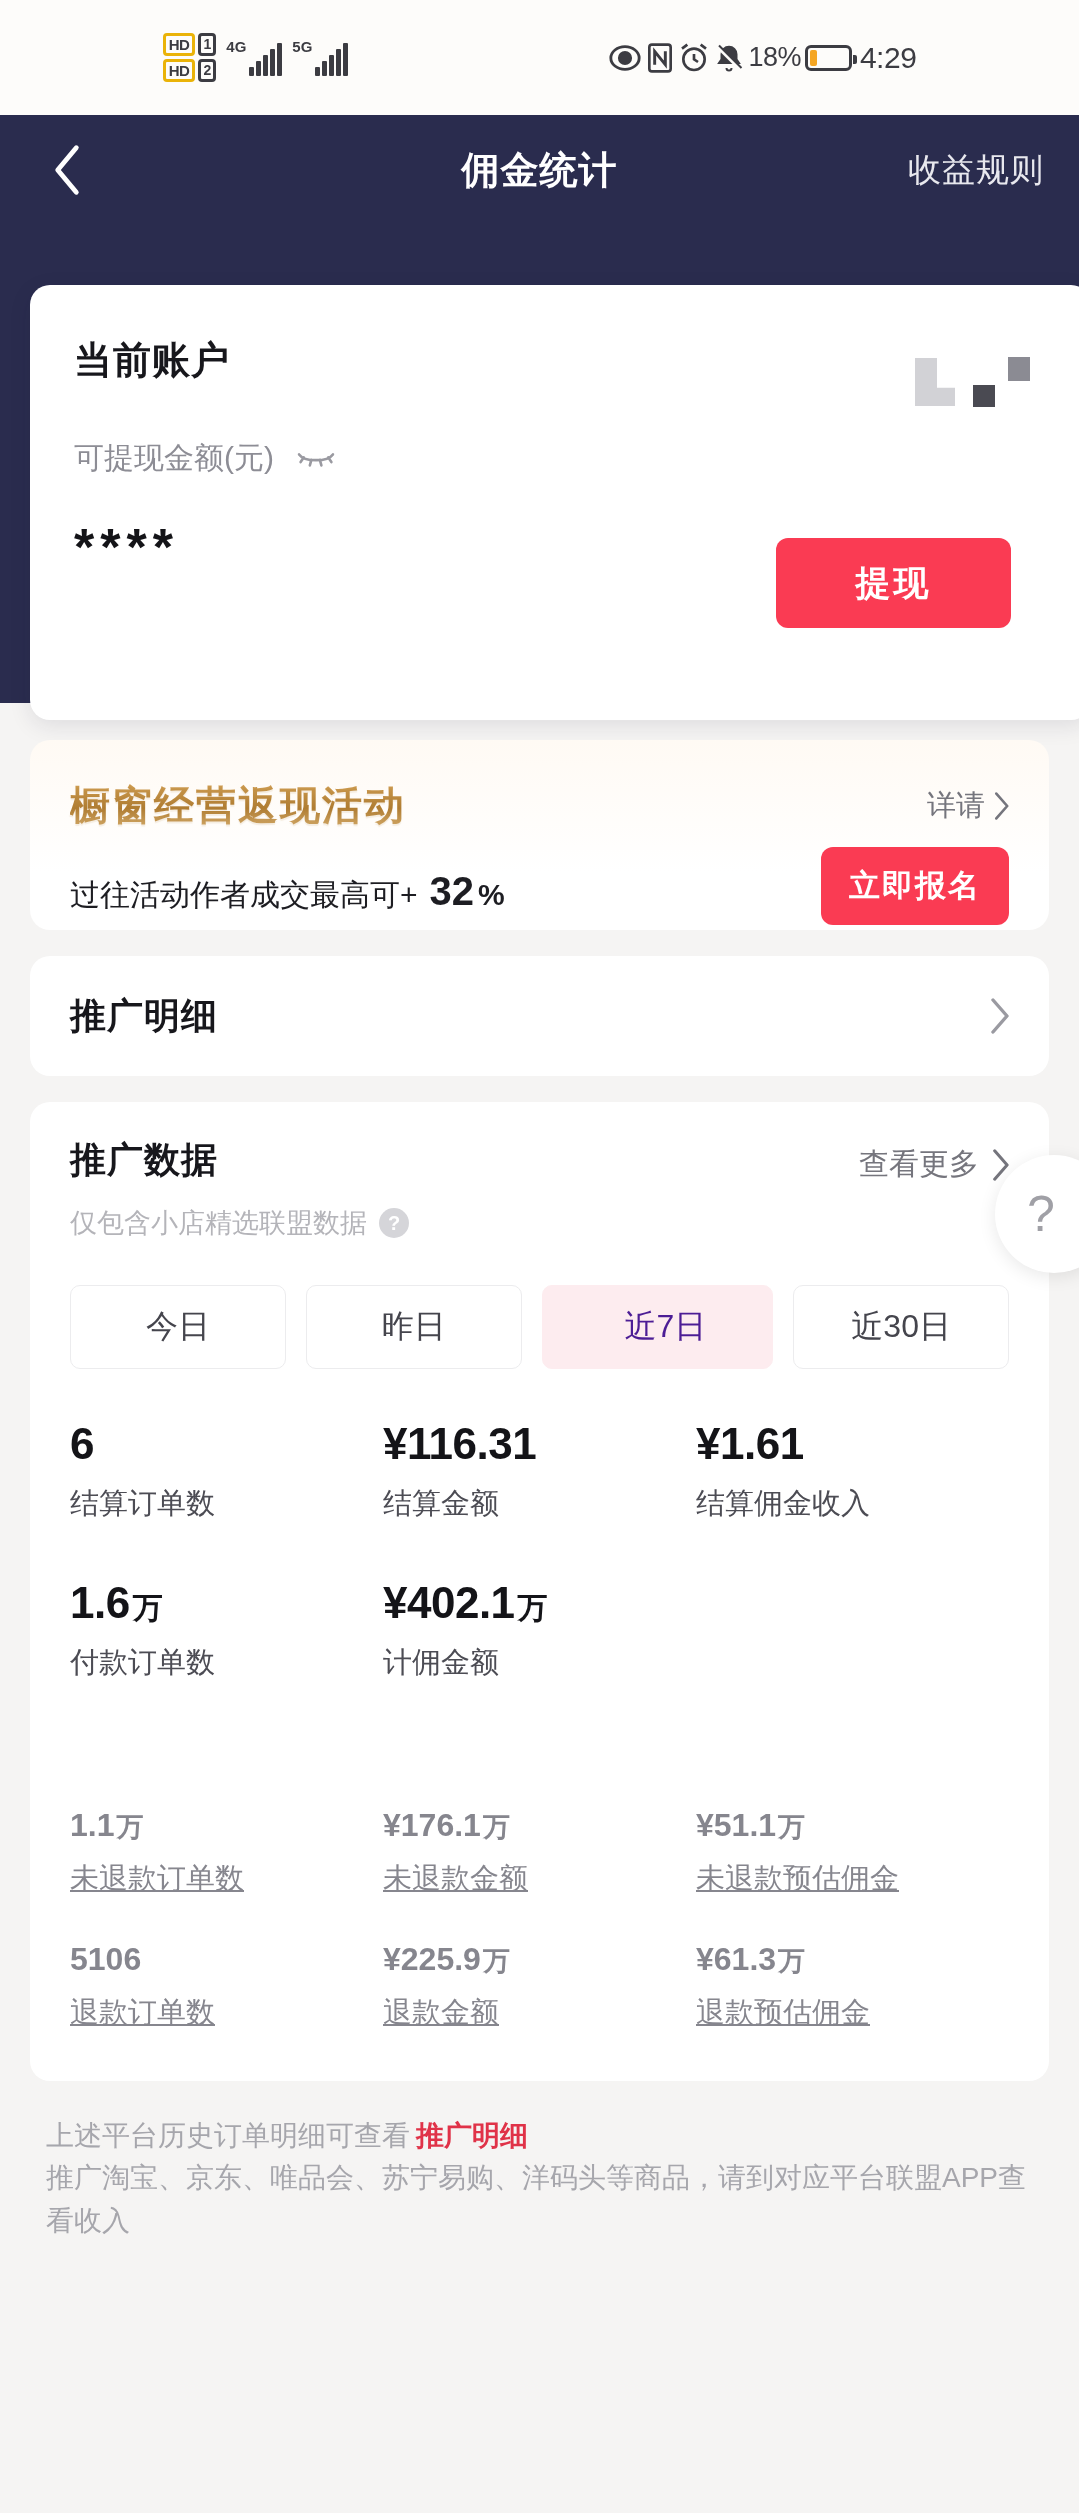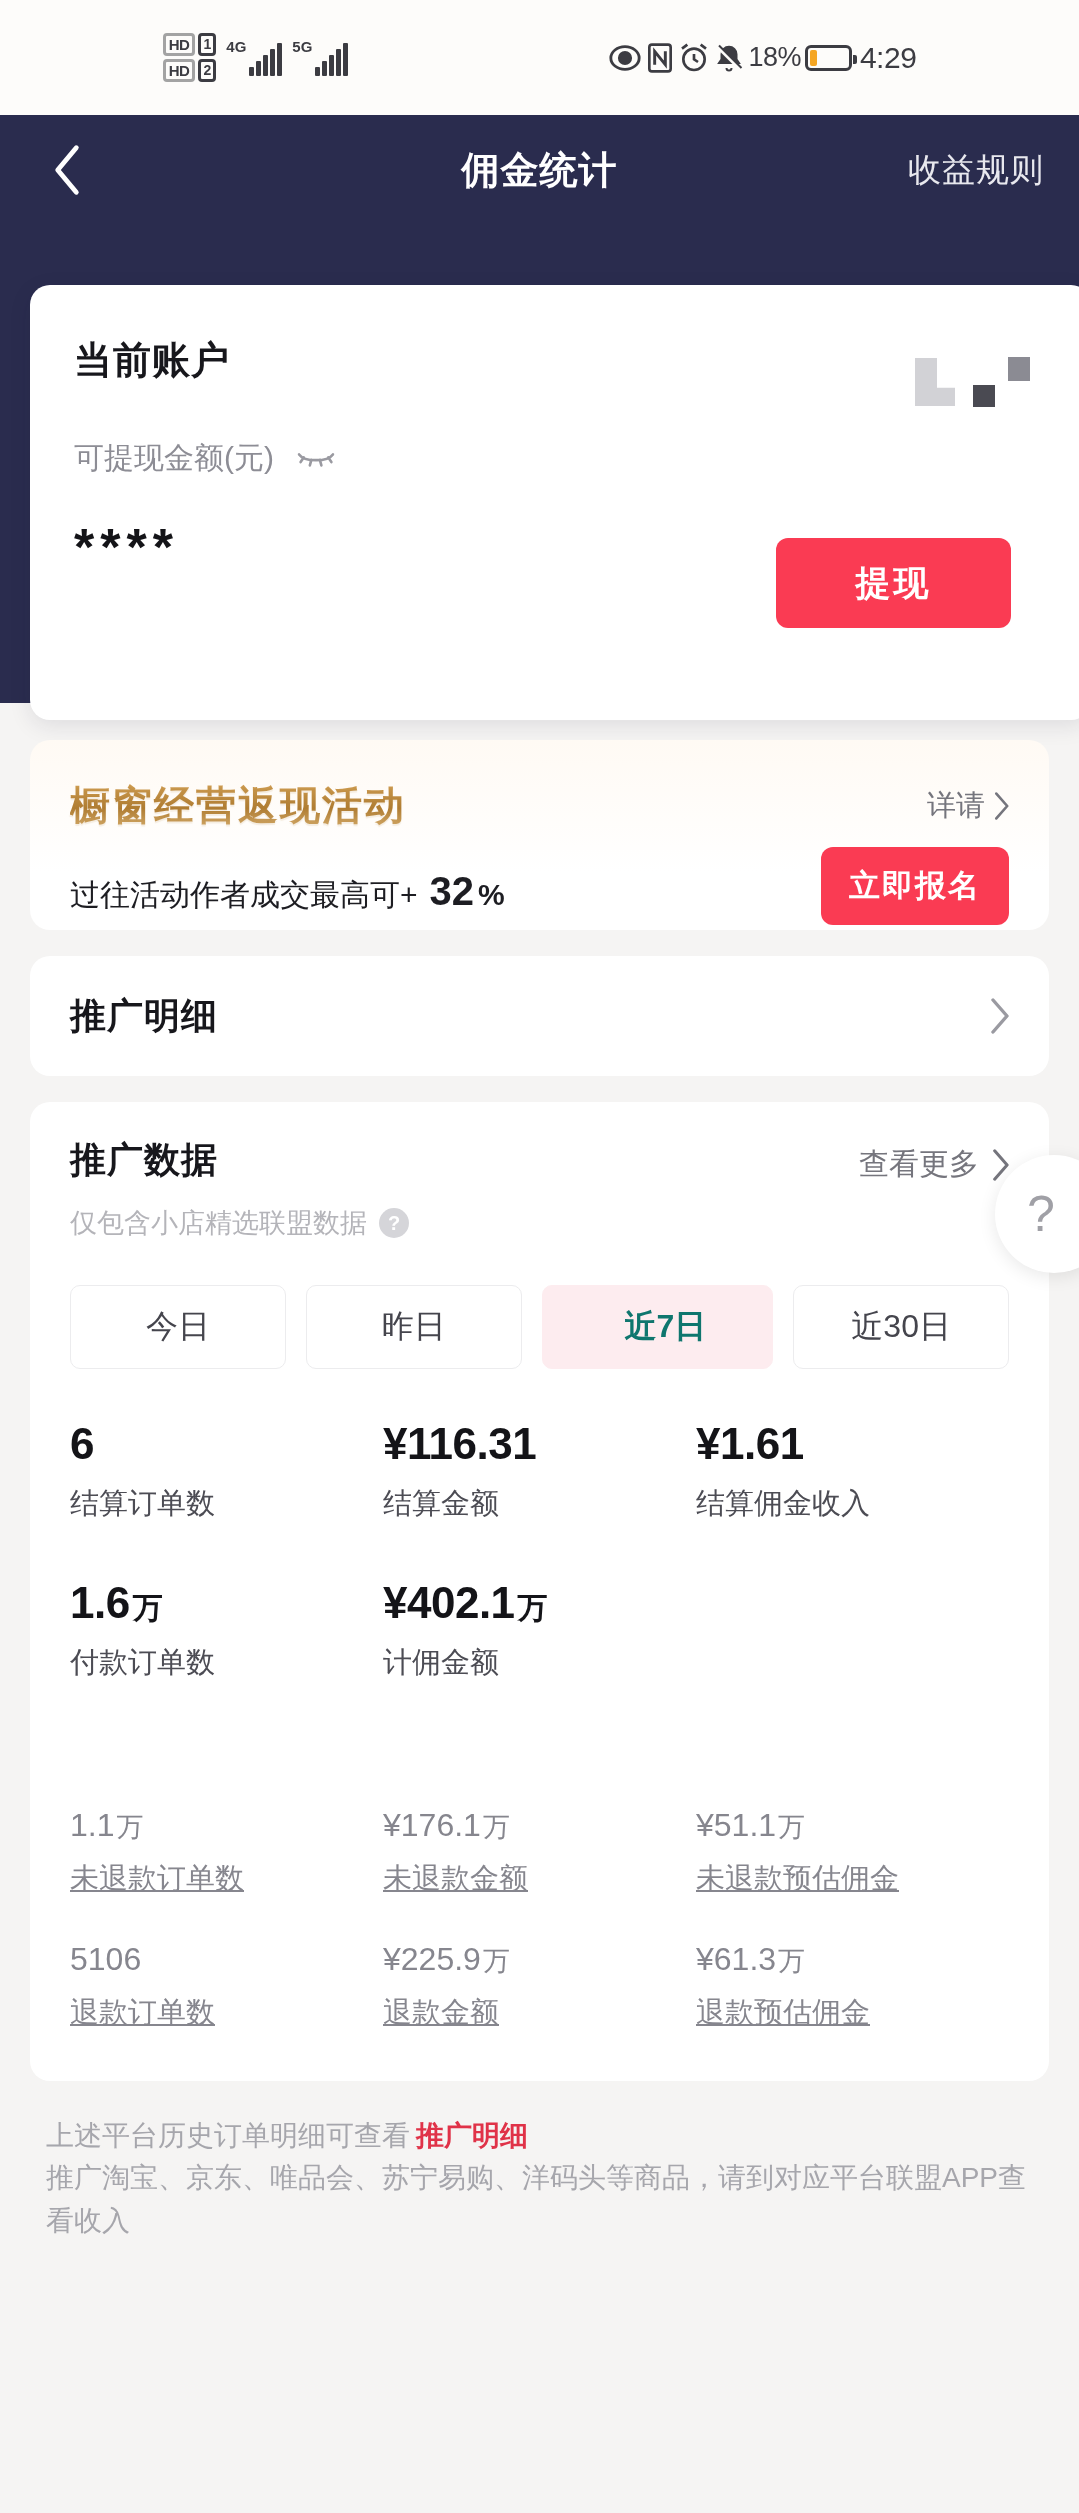--- a/index.html
+++ b/index.html
@@ -30,21 +30,21 @@
   }
   .sb-left {
     display: flex;
     align-items: center;
     gap: 10px;
     margin-right: 260px;
   }
   .hd-stack { display: flex; flex-direction: column; gap: 3px; }
   .hd-row { display: flex; align-items: center; gap: 3px; }
   .hd-badge {
-    border: 3px solid #a3a3a3;
+    border: 3px solid #eab308;
     border-radius: 4px;
     font-size: 15px;
     font-weight: 700;
     color: #3c3c42;
     padding: 0px 3px;
     line-height: 17px;
     letter-spacing: -0.5px;
   }
   .sim-num {
     border: 3px solid #3c3c42;
@@ -358,22 +358,22 @@
     display: flex;
     align-items: center;
     justify-content: center;
     font-size: 32px;
     color: #45454d;
     cursor: pointer;
   }
   .tab.active {
     background: #fdecef;
     border-color: #fdecef;
-    color: #0f766e;
-    font-weight: 700;
+    color: #4c1d95;
+    font-weight: 400;
     padding-left: 16px;
   }
 
   .stat-grid {
     display: grid;
     grid-template-columns: repeat(3, 1fr);
     margin-top: 52px;
     row-gap: 0;
   }
   .stat-cell { padding-right: 10px; }
@@ -389,21 +389,21 @@
     font-weight: 700;
     margin-left: 3px;
   }
   .stat-row-primary .stat-label {
     font-size: 29px;
     color: #4c4c54;
     margin-top: 17px;
   }
   .stat-row-secondary .stat-value {
     font-size: 32px;
-    font-weight: 400;
+    font-weight: 700;
     color: #86868e;
     line-height: 1.05;
   }
   .stat-row-secondary .stat-value .unit {
     font-size: 27px;
     margin-left: 2px;
   }
   .stat-row-secondary .stat-label {
     font-size: 29px;
     color: #86868e;

